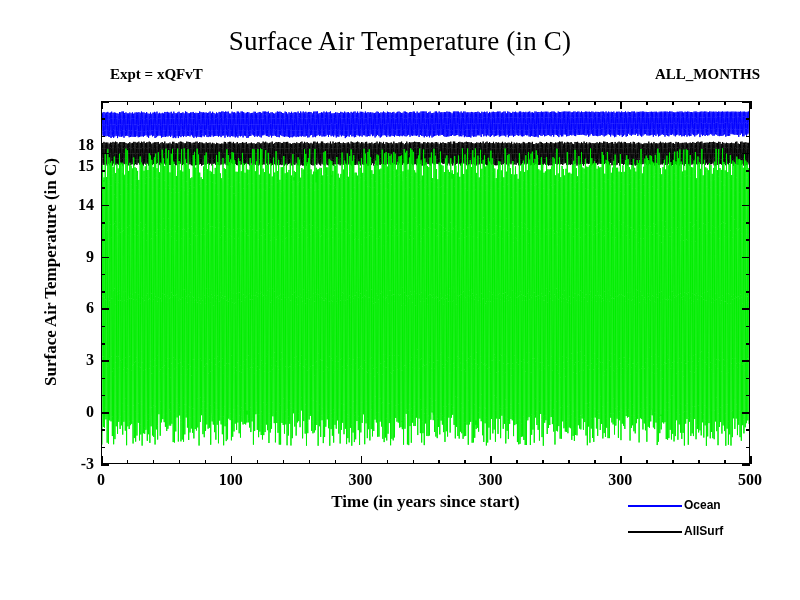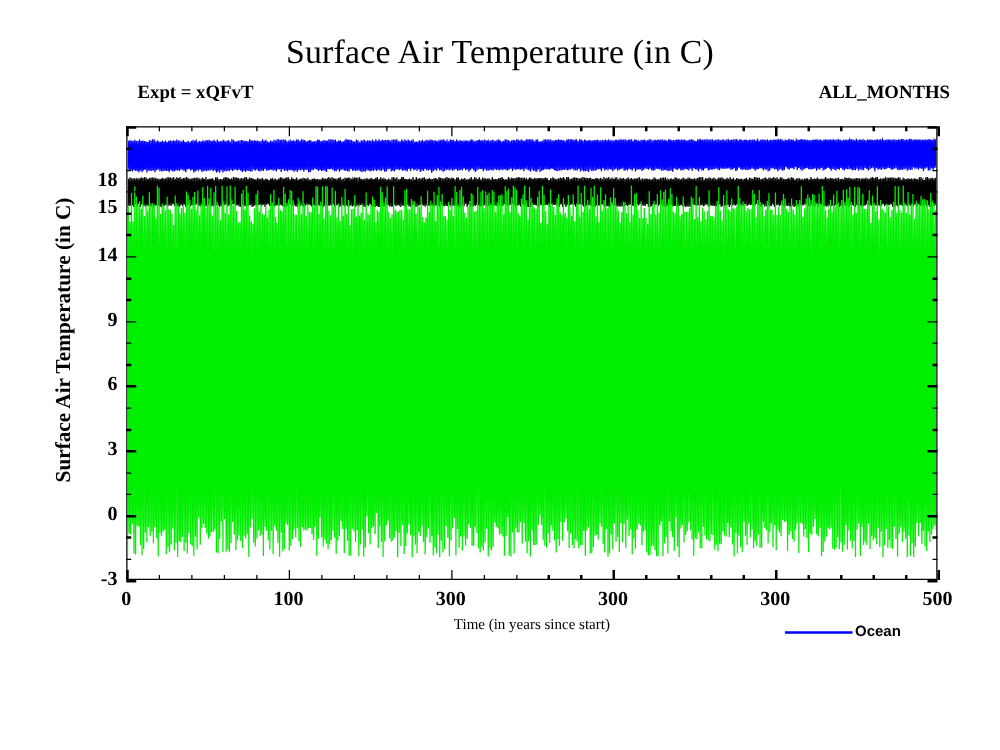--- a/index.html
+++ b/index.html
@@ -61,22 +61,22 @@
     text-align: center;
     font-size: 17px;
     font-weight: bold;
     line-height: 26px;
   }
   #xlabel {
     position: absolute;
     left: 101px; top: 492px;
     width: 649px;
     text-align: center;
-    font-size: 12px;
-    font-weight: normal;
+    font-size: 17px;
+    font-weight: bold;
   }
 
   
   #plot {
     position: absolute;
     left: 101px;
     top: 101px;
     width: 649px;
     height: 363px;
     border: 1.5px solid #000;
@@ -301,15 +301,19 @@
       <div class="xtick-label" style="left: 460.4px; top: 472px;">300</div>
       <div class="xtick-label" style="left: 590.2px; top: 472px;">300</div>
       <div class="xtick-label" style="left: 720px; top: 472px;">500</div>
     </div>
 
   <div id="legend">
       <div class="legend-row">
         <div class="legend-line" style="background: rgb(0, 0, 255);"></div>
         <div class="legend-text">Ocean</div>
       </div>
+      <div class="legend-row">
+        <div class="legend-line" style="background: rgb(0, 0, 0);"></div>
+        <div class="legend-text">AllSurf</div>
+      </div>
     </div>
 
 </div>
 
 </body></html>

